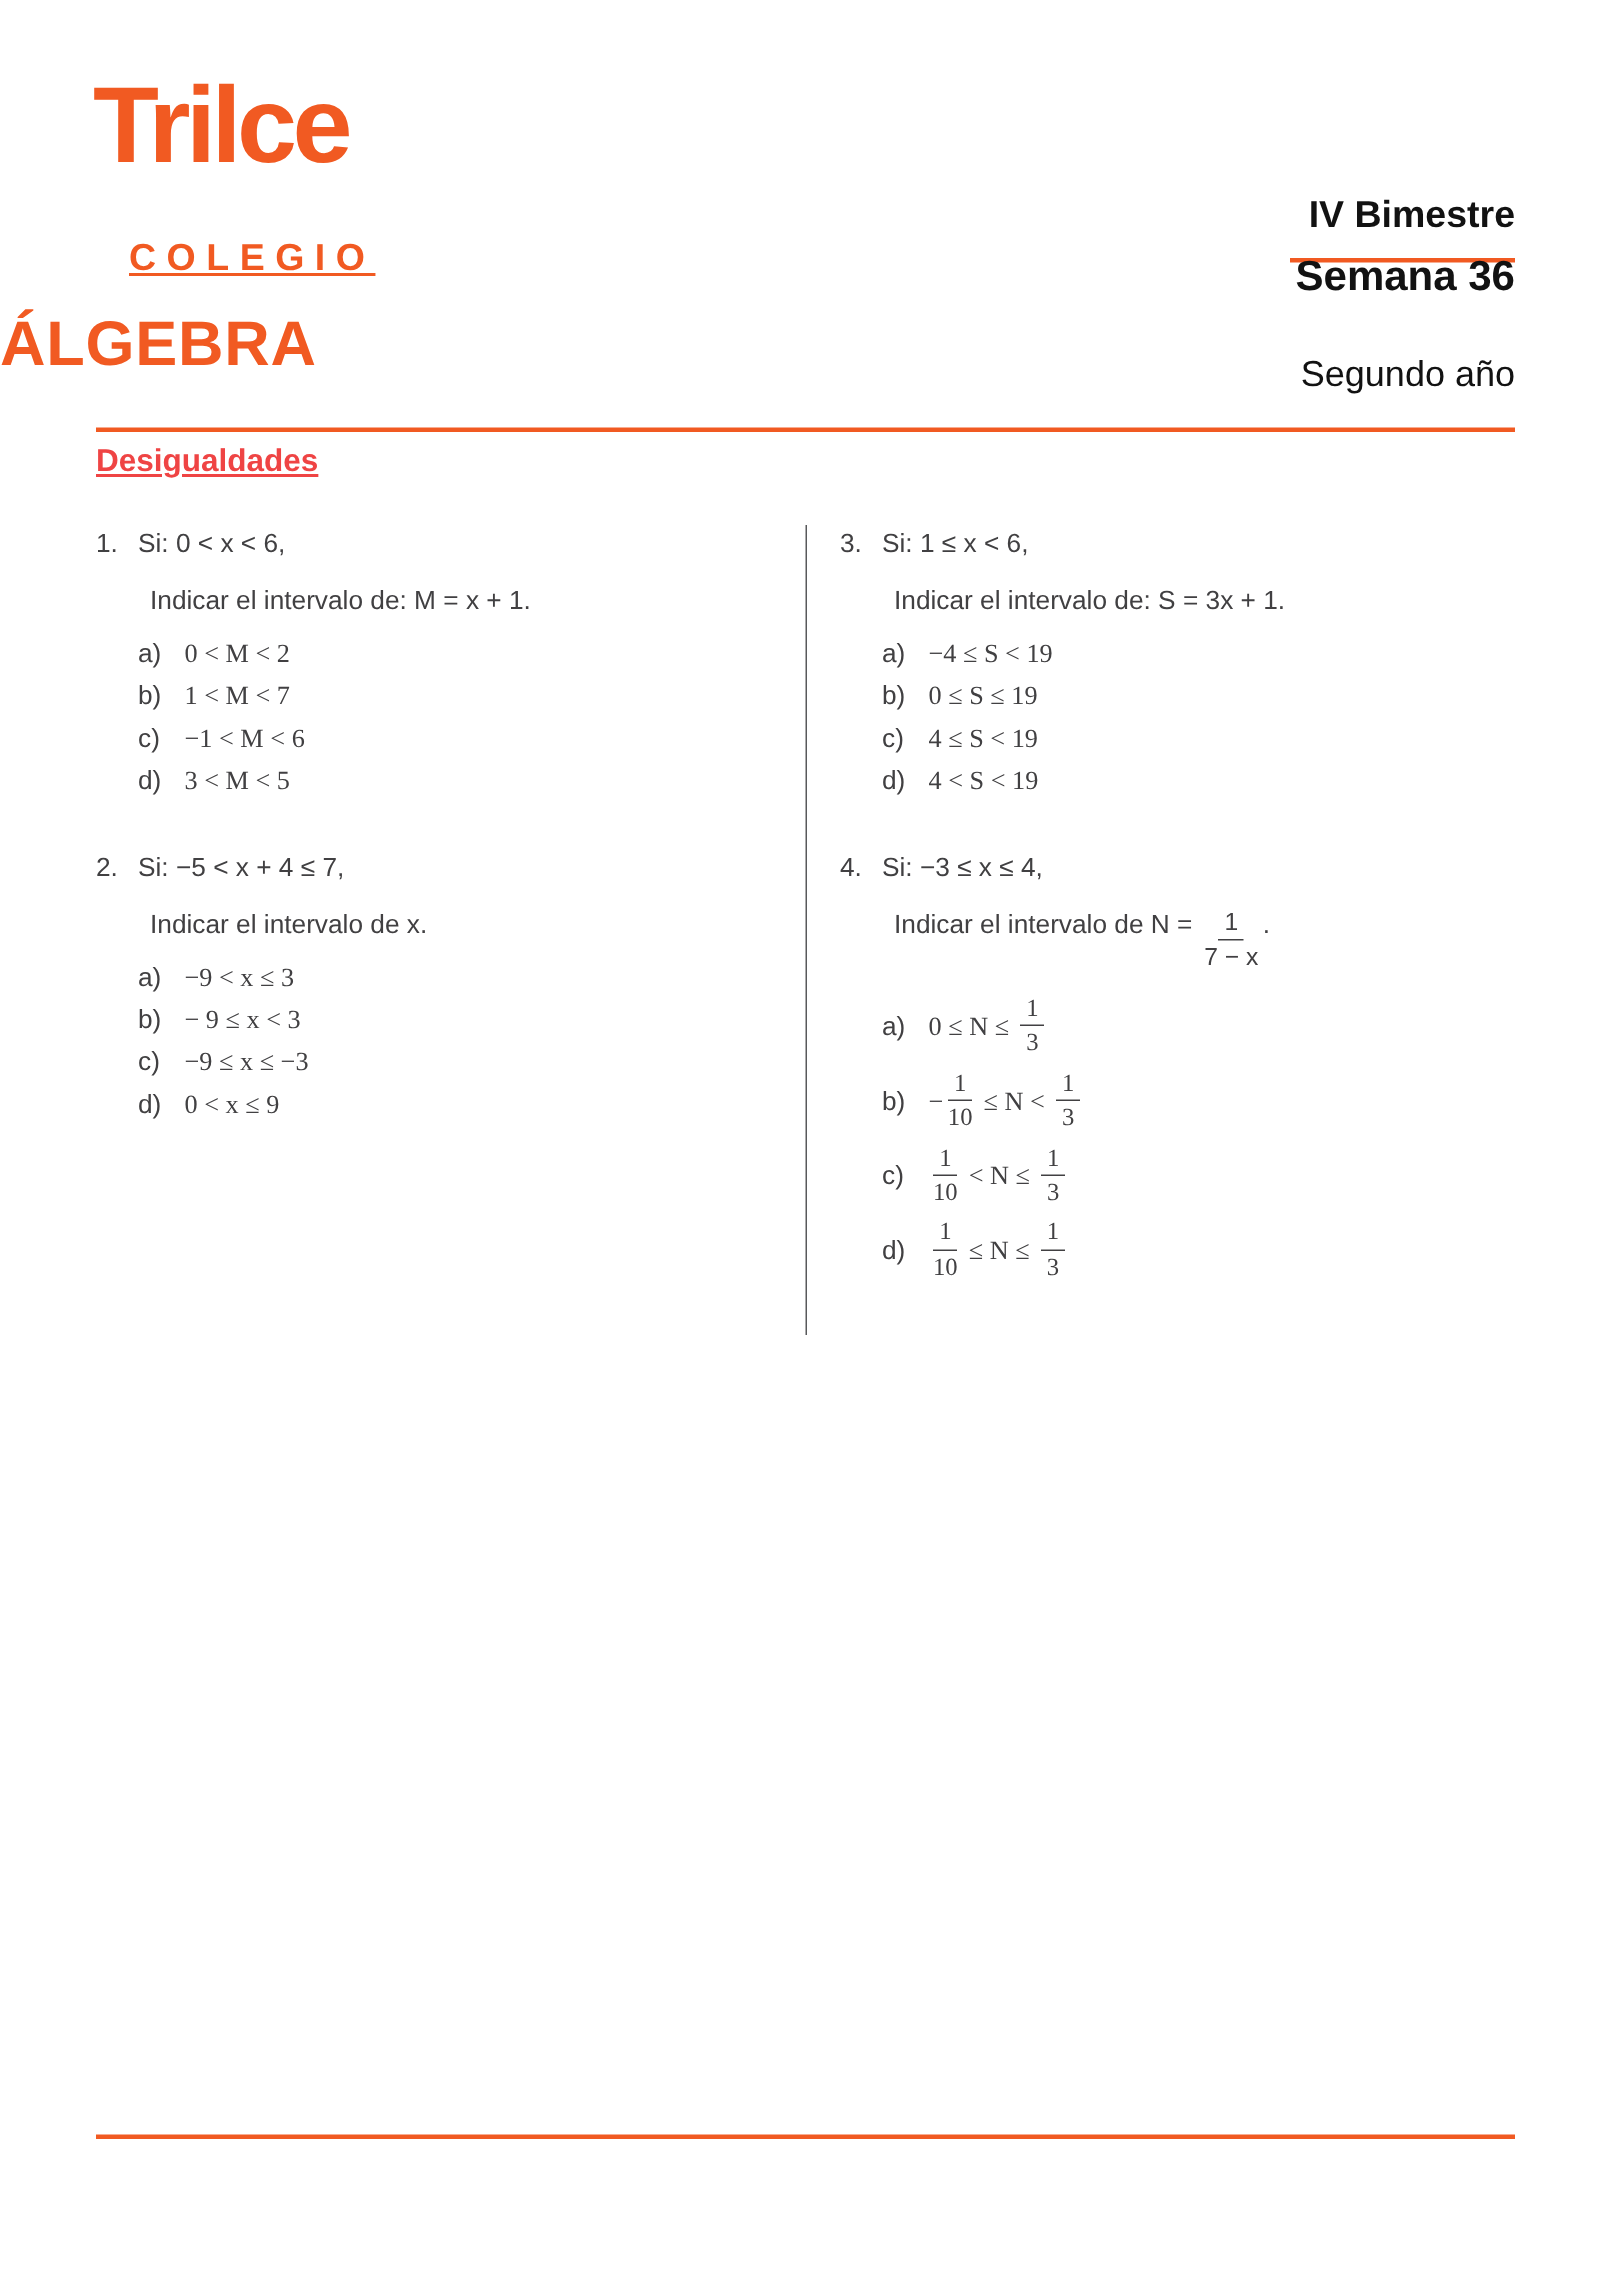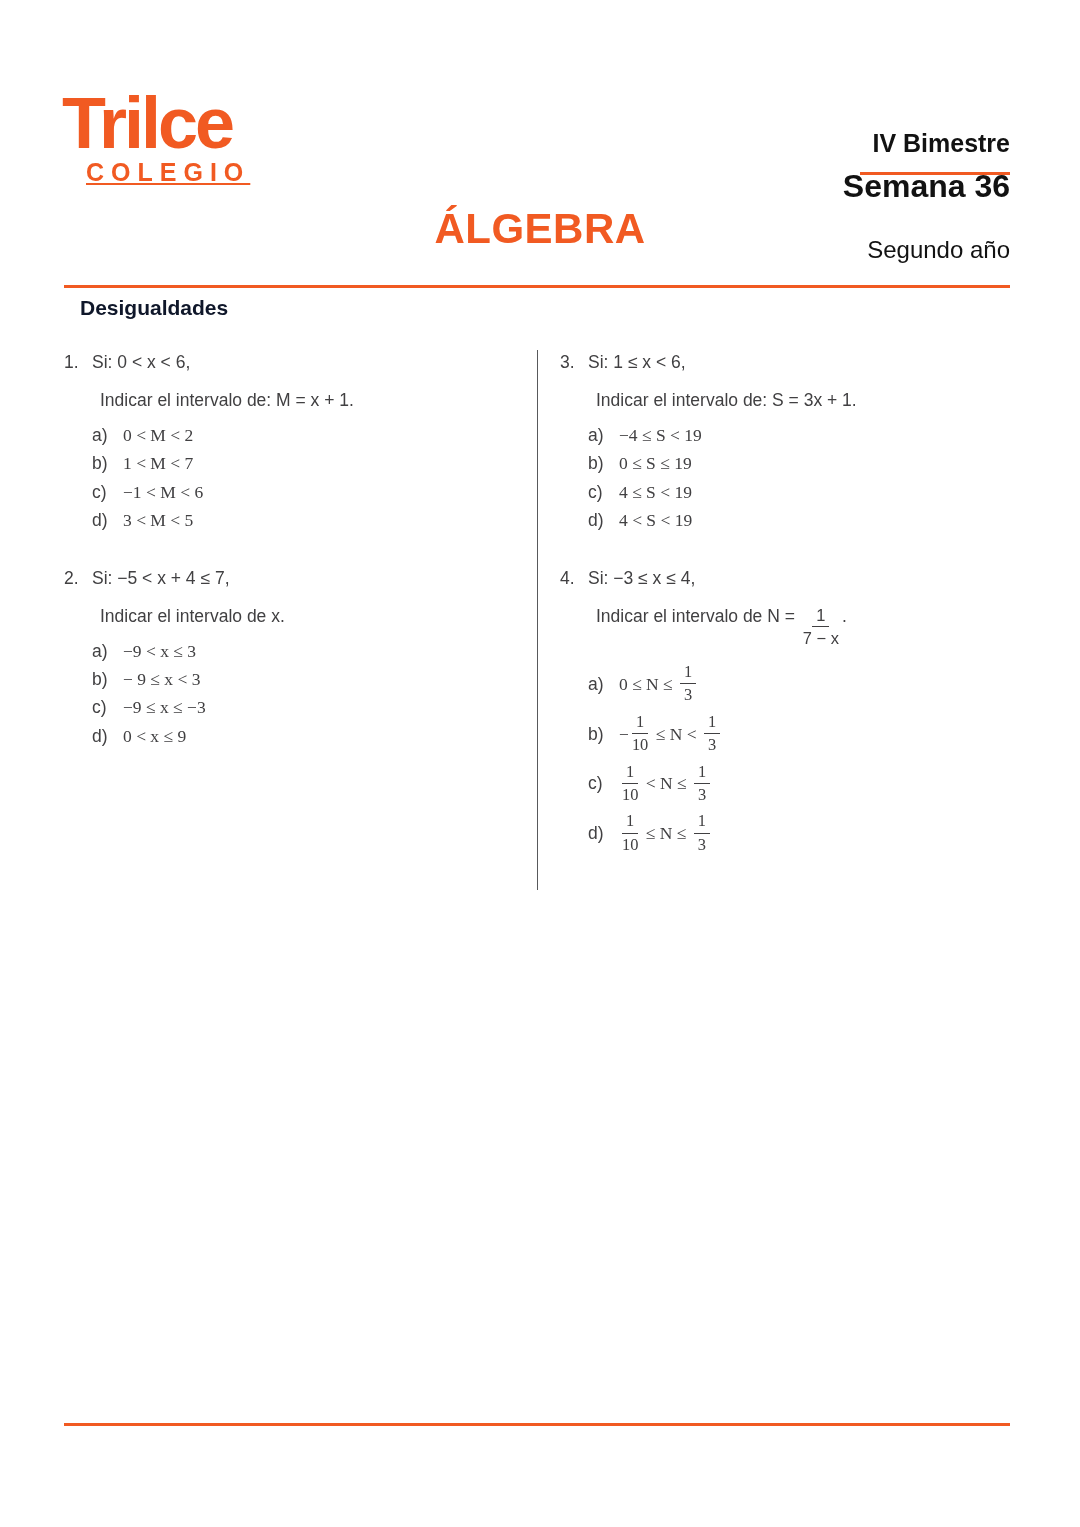--- a/index.html
+++ b/index.html
@@ -16,59 +16,60 @@
     margin:0 auto;
     background:#ffffff;
     font-family:"Liberation Sans", sans-serif;
     color:var(--ink);
     overflow:hidden;
   }
   
   .logo-main{
     position:absolute;left:62px;top:48px;
     font-size:72px;font-weight:800;letter-spacing:-3px;
-    color:var(--accent);line-height:1;margin-top:39px;
+    color:var(--accent);line-height:1;
   }
   .logo-sub{
     position:absolute;left:86px;top:158px;
     font-size:25px;font-weight:700;letter-spacing:7px;
     color:var(--accent);
     text-decoration:underline;
   }
   .meta-bimestre{
     position:absolute;right:70px;top:94px;
     font-size:25px;font-weight:700;color:var(--head);
     padding-bottom:14px;border-bottom:3px solid var(--accent);
     min-width:150px;text-align:right;margin-top:35px;
   }
   .meta-semana{
     position:absolute;right:70px;top:168px;
-    font-size:32px;font-weight:700;color:var(--head);
+    font-size:28px;font-weight:700;color:var(--head);
   }
   .meta-grade{
     position:absolute;right:70px;top:236px;
     font-size:24px;font-weight:400;color:var(--head);
   }
   .subject{
     position:absolute;left:0;top:205px;width:100%;
-    text-align:center;
+    text-align:left;
     font-size:42px;font-weight:800;letter-spacing:0.5px;
     color:var(--accent);
   }
   .rule-top{
     position:absolute;left:64px;right:70px;top:285px;
     height:3px;background:var(--accent);
   }
   
   .content{
     position:absolute;left:64px;right:70px;top:296px;
   }
   .section-title{
-    font-size:21px;font-weight:700;color:#0f172a;
-    margin:0 0 30px 16px;
+    font-size:21px;font-weight:700;color:#ef4444;
+    margin:0 0 30px 0;
+    text-decoration:underline;
   }
   .columns{display:flex;align-items:flex-start;}
   .col{width:50%;}
   .col-left{padding-right:34px;}
   .col-right{border-left:1px solid #58595B;padding-left:22px;}
   .problem{margin-bottom:34px;font-size:17.5px;line-height:1.38;}
   .p-head{display:flex;}
   .p-num{flex:none;width:28px;}
   .p-question{
     margin:14px 0 11px 36px;

